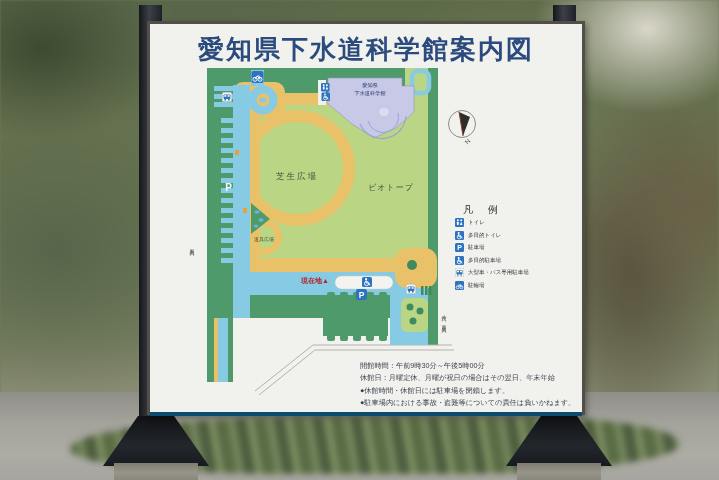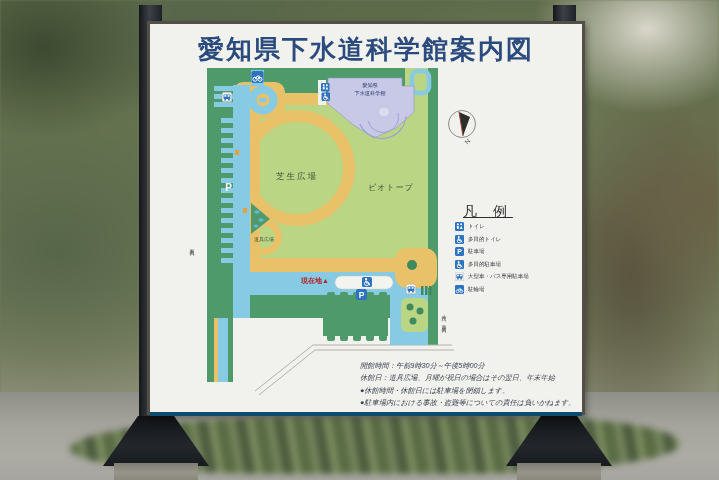--- a/index.html
+++ b/index.html
@@ -54,29 +54,29 @@
   .lbl-genzaichi{left:126px;top:211px;font-size:7px;font-weight:bold;color:#b3262a;}
   .lbl-vert{writing-mode:vertical-rl;text-orientation:upright;font-size:5px;color:#5a5a55;letter-spacing:1px;}
   .lbl-east{left:14px;top:179px;}
   .lbl-west{left:266px;top:247px;}
 
   .svg-p{font-family:"Liberation Sans",sans-serif;font-weight:bold;fill:#ffffff;text-anchor:middle;font-size:8.5px;}
   .svg-p-road{font-size:10px;}
   .compass-n{font-family:"Liberation Sans",sans-serif;font-size:6.5px;fill:#45423c;text-anchor:middle;}
 
   .legend{position:absolute;left:305px;top:179px;width:122px;}
-  .legend-title{font-size:14px;letter-spacing:6px;color:#2e2e2e;margin-bottom:1px;margin-left:8px;text-decoration:underline;}
+  .legend-title{font-size:10px;letter-spacing:6px;color:#2e2e2e;margin-bottom:1px;margin-left:8px;}
   .lg-row{display:flex;align-items:center;gap:4px;margin-bottom:3.6px;}
   .lg-ic{width:9px;height:9px;flex:0 0 9px;display:block;}
   .p-box{background:#2e73c0;border-radius:1.5px;color:#fff;font-size:7px;font-weight:bold;
     display:flex;align-items:center;justify-content:center;}
   .lg-lb{font-size:5.5px;color:#35393f;white-space:nowrap;}
 
   .notes{position:absolute;left:210px;top:336px;width:220px;}
-  .note-line{font-size:7.2px;line-height:12.4px;color:#3c4350;white-space:nowrap;font-style:italic;}
+  .note-line{font-size:7.2px;line-height:12.4px;color:#3c4350;white-space:nowrap;}
 </style>
 </head>
 <body>
 
 <div class="photo">
   <div class="trees"></div>
   <div class="pavement"></div>
   <div class="hedge"></div>
 
   <div class="post post-left"></div>
@@ -277,19 +277,19 @@
       <div class="lg-row">
         <svg class="lg-ic" viewBox="0 0 10 10">
             <use href="#icon-bicycle" xlink:href="#icon-bicycle"></use>
           </svg>
         <span class="lg-lb">駐輪場</span>
       </div>
     </div>
 
     <div class="notes">
       <div class="note-line">開館時間：午前9時30分～午後5時00分</div>
-      <div class="note-line">休館日：道具広場、月曜が祝日の場合はその翌日、年末年始</div>
+      <div class="note-line">休館日：月曜定休、月曜が祝日の場合はその翌日、年末年始</div>
       <div class="note-line">●休館時間・休館日には駐車場を閉鎖します。</div>
       <div class="note-line">●駐車場内における事故・盗難等についての責任は負いかねます。</div>
     </div>
 
   </div>
 </div>
 
 </body></html>

